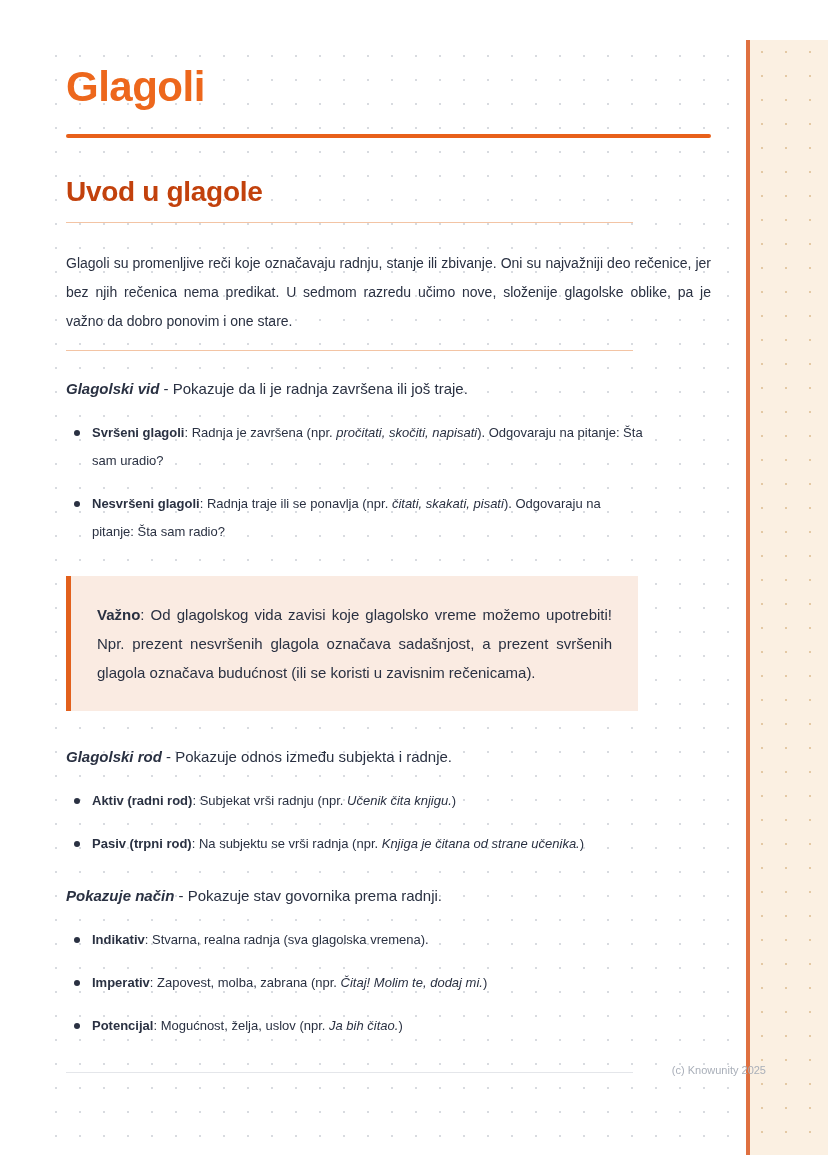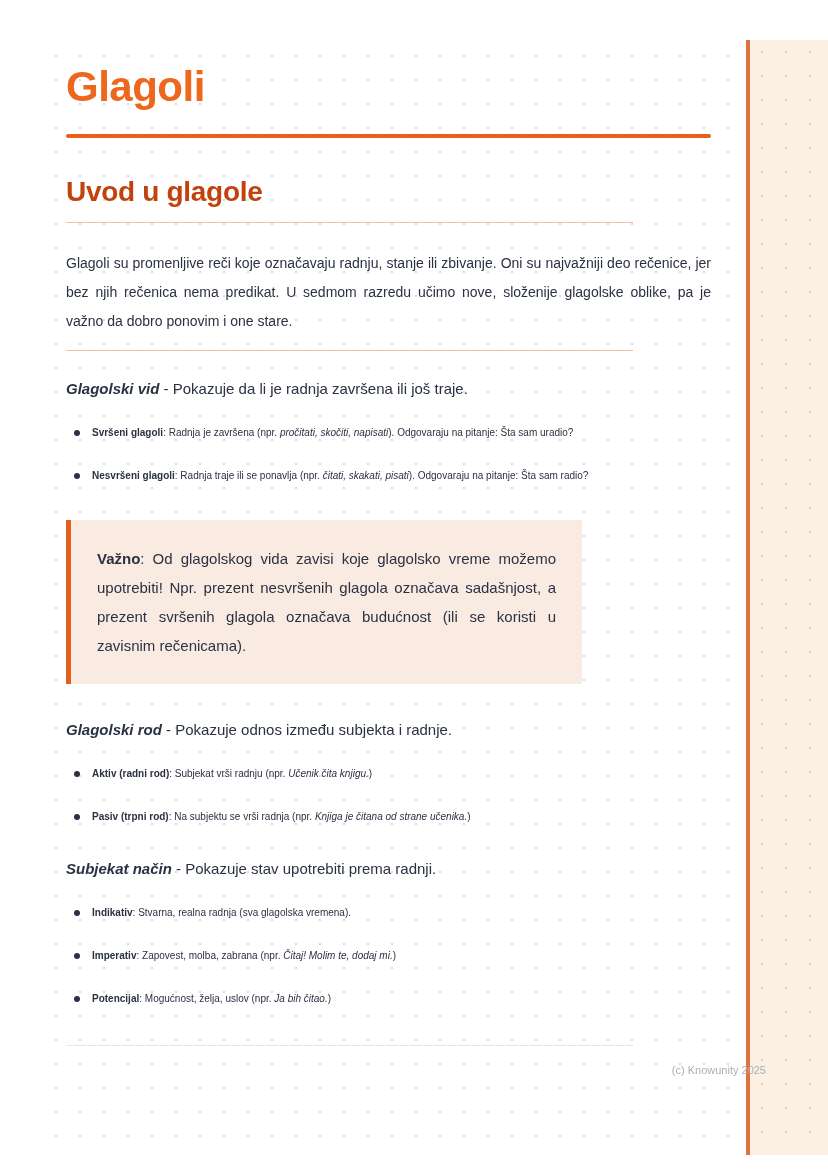--- a/index.html
+++ b/index.html
@@ -88,38 +88,38 @@
   p.term-line strong { font-weight: 700; font-style: italic; }
   ul.bullet-list {
     list-style: none;
     margin: 18px 0 10px 0;
     padding: 0 0 0 26px;
     width: 552px;
   }
   ul.bullet-list li {
     position: relative;
     margin: 0 0 15px 0;
-    font-size: 10px;
+    font-size: 13px;
     line-height: 28px;
   }
   ul.bullet-list li::before {
     content: "";
     position: absolute;
     left: -18px;
     top: 11px;
     width: 6px;
     height: 6px;
     border-radius: 50%;
     background: #2A3142;
   }
   ul.bullet-list li strong { font-weight: 700; }
   ul.bullet-list li em { font-style: italic; }
   .callout {
     box-sizing: border-box;
-    width: 516px;
+    width: 572px;
     margin: 30px 0 34px 0;
     background: #FAEBE2;
     border-left: 5px solid #E2601C;
     padding: 24px 26px;
   }
   .callout p {
     margin: 0;
     font-size: 15px;
     line-height: 29px;
     text-align: justify;
@@ -169,21 +169,21 @@
     <p><strong>Važno</strong><span>: Od glagolskog vida zavisi koje glagolsko vreme možemo upotrebiti! Npr. prezent nesvršenih glagola označava sadašnjost, a prezent svršenih glagola označava budućnost (ili se koristi u zavisnim rečenicama).</span></p>
   </div>
 
   <p class="term-line"><strong>Glagolski rod</strong><span> - Pokazuje odnos između subjekta i radnje.</span></p>
 
   <ul class="bullet-list">
     <li><strong>Aktiv (radni rod)</strong><span>: Subjekat vrši radnju (npr. </span><em>Učenik čita knjigu.</em><span>)</span></li>
     <li><strong>Pasiv (trpni rod)</strong><span>: Na subjektu se vrši radnja (npr. </span><em>Knjiga je čitana od strane učenika.</em><span>)</span></li>
   </ul>
 
-  <p class="term-line"><strong>Subjekat način</strong><span> - Pokazuje stav upotrebiti prema radnji.</span></p>
+  <p class="term-line"><strong>Pokazuje način</strong><span> - Pokazuje stav govornika prema radnji.</span></p>
 
   <ul class="bullet-list">
     <li><strong>Indikativ</strong><span>: Stvarna, realna radnja (sva glagolska vremena).</span><em></em><span></span></li>
     <li><strong>Imperativ</strong><span>: Zapovest, molba, zabrana (npr. </span><em>Čitaj! Molim te, dodaj mi.</em><span>)</span></li>
     <li><strong>Potencijal</strong><span>: Mogućnost, želja, uslov (npr. </span><em>Ja bih čitao.</em><span>)</span></li>
   </ul>
 
   <div class="bottom-rule"></div>
 </div>
 

